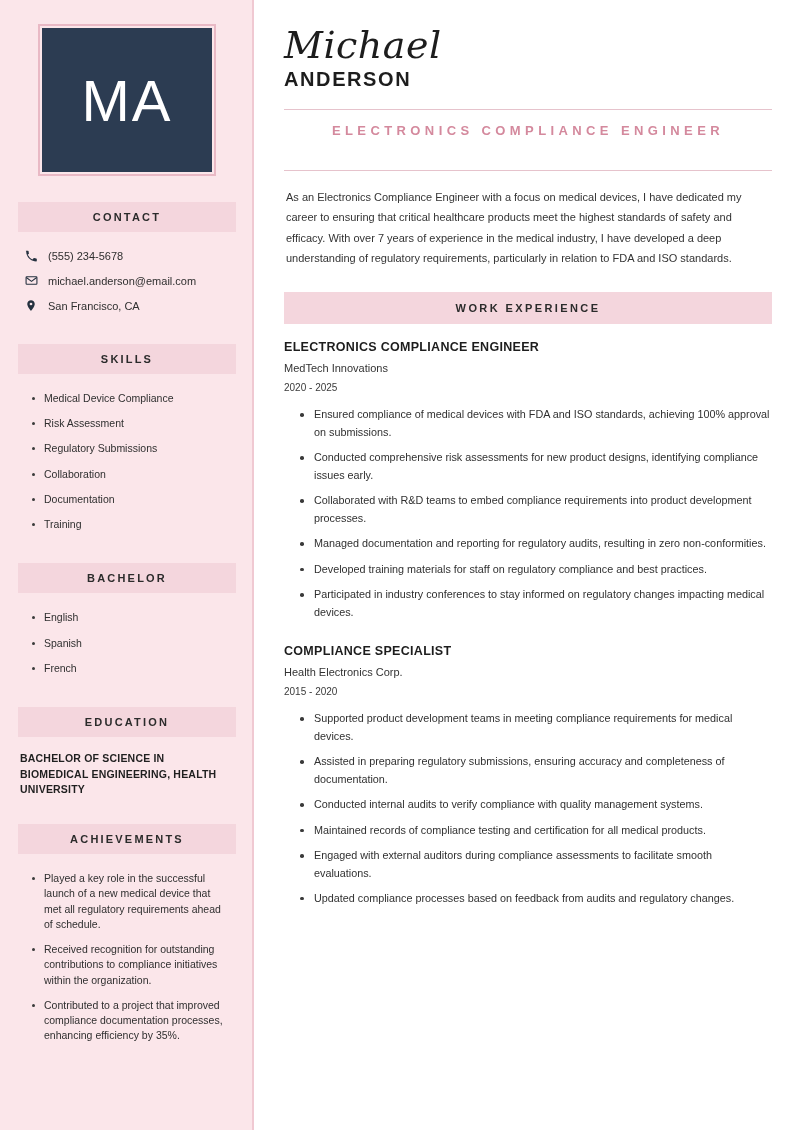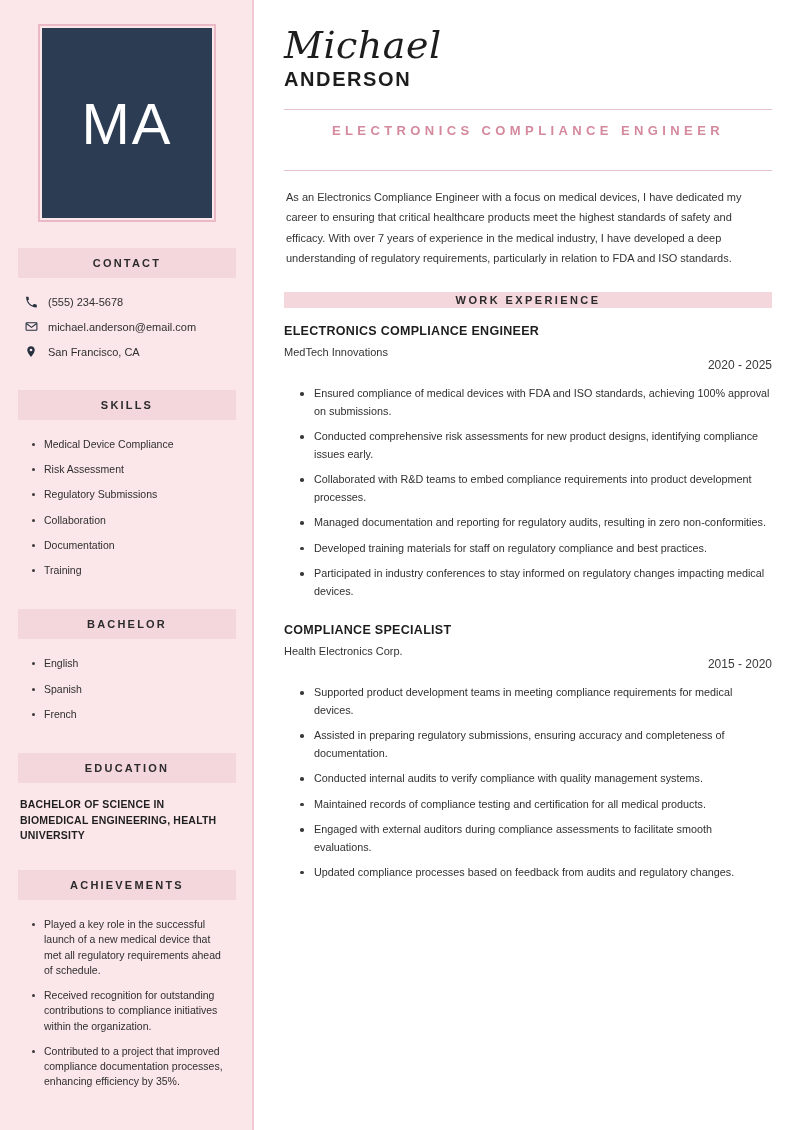--- a/index.html
+++ b/index.html
@@ -28,21 +28,21 @@
   .sidebar::after {
     content: "";
     position: absolute;
     top: 0; right: 0; bottom: 0;
     width: 2px;
     background: #f0c9d2;
   }
 
   .monogram-frame {
     width: 178px;
-    height: 198px;
+    height: 152px;
     margin: 2px auto 0 auto;
     border: 2px solid #e9b9c5;
     padding: 2px;
     background: transparent;
   }
   .monogram {
     width: 100%;
     height: 100%;
     background: #2c3c52;
     color: #ffffff;
@@ -148,42 +148,42 @@
   }
   .summary {
     font-size: 11px;
     color: #333333;
     line-height: 1.85;
     padding: 16px 2px 0 2px;
   }
   .main-head {
     background: #f4d6dd;
     text-align: center;
-    padding: 2px 4px;
+    padding: 10px 4px;
     font-size: 11px;
     letter-spacing: 2.4px;
     font-weight: bold;
     color: #2b2b2b;
     margin: 24px 0 16px 0;
   }
   .exp-role {
     font-size: 12.5px;
     font-weight: bold;
     color: #1d1d1d;
     letter-spacing: 0.3px;
   }
   .exp-company {
     font-size: 11px;
     color: #333333;
     margin-top: 8px;
   }
   .exp-dates {
-    font-size: 12px;
+    font-size: 10px;
     color: #3a3a3a;
-    text-align: right;
+    margin-top: 8px;
   }
   .exp-points {
     list-style: none;
     margin: 9px 0 0 0;
     padding-left: 16px;
   }
   .exp-points li {
     position: relative;
     font-size: 10.8px;
     color: #303030;

